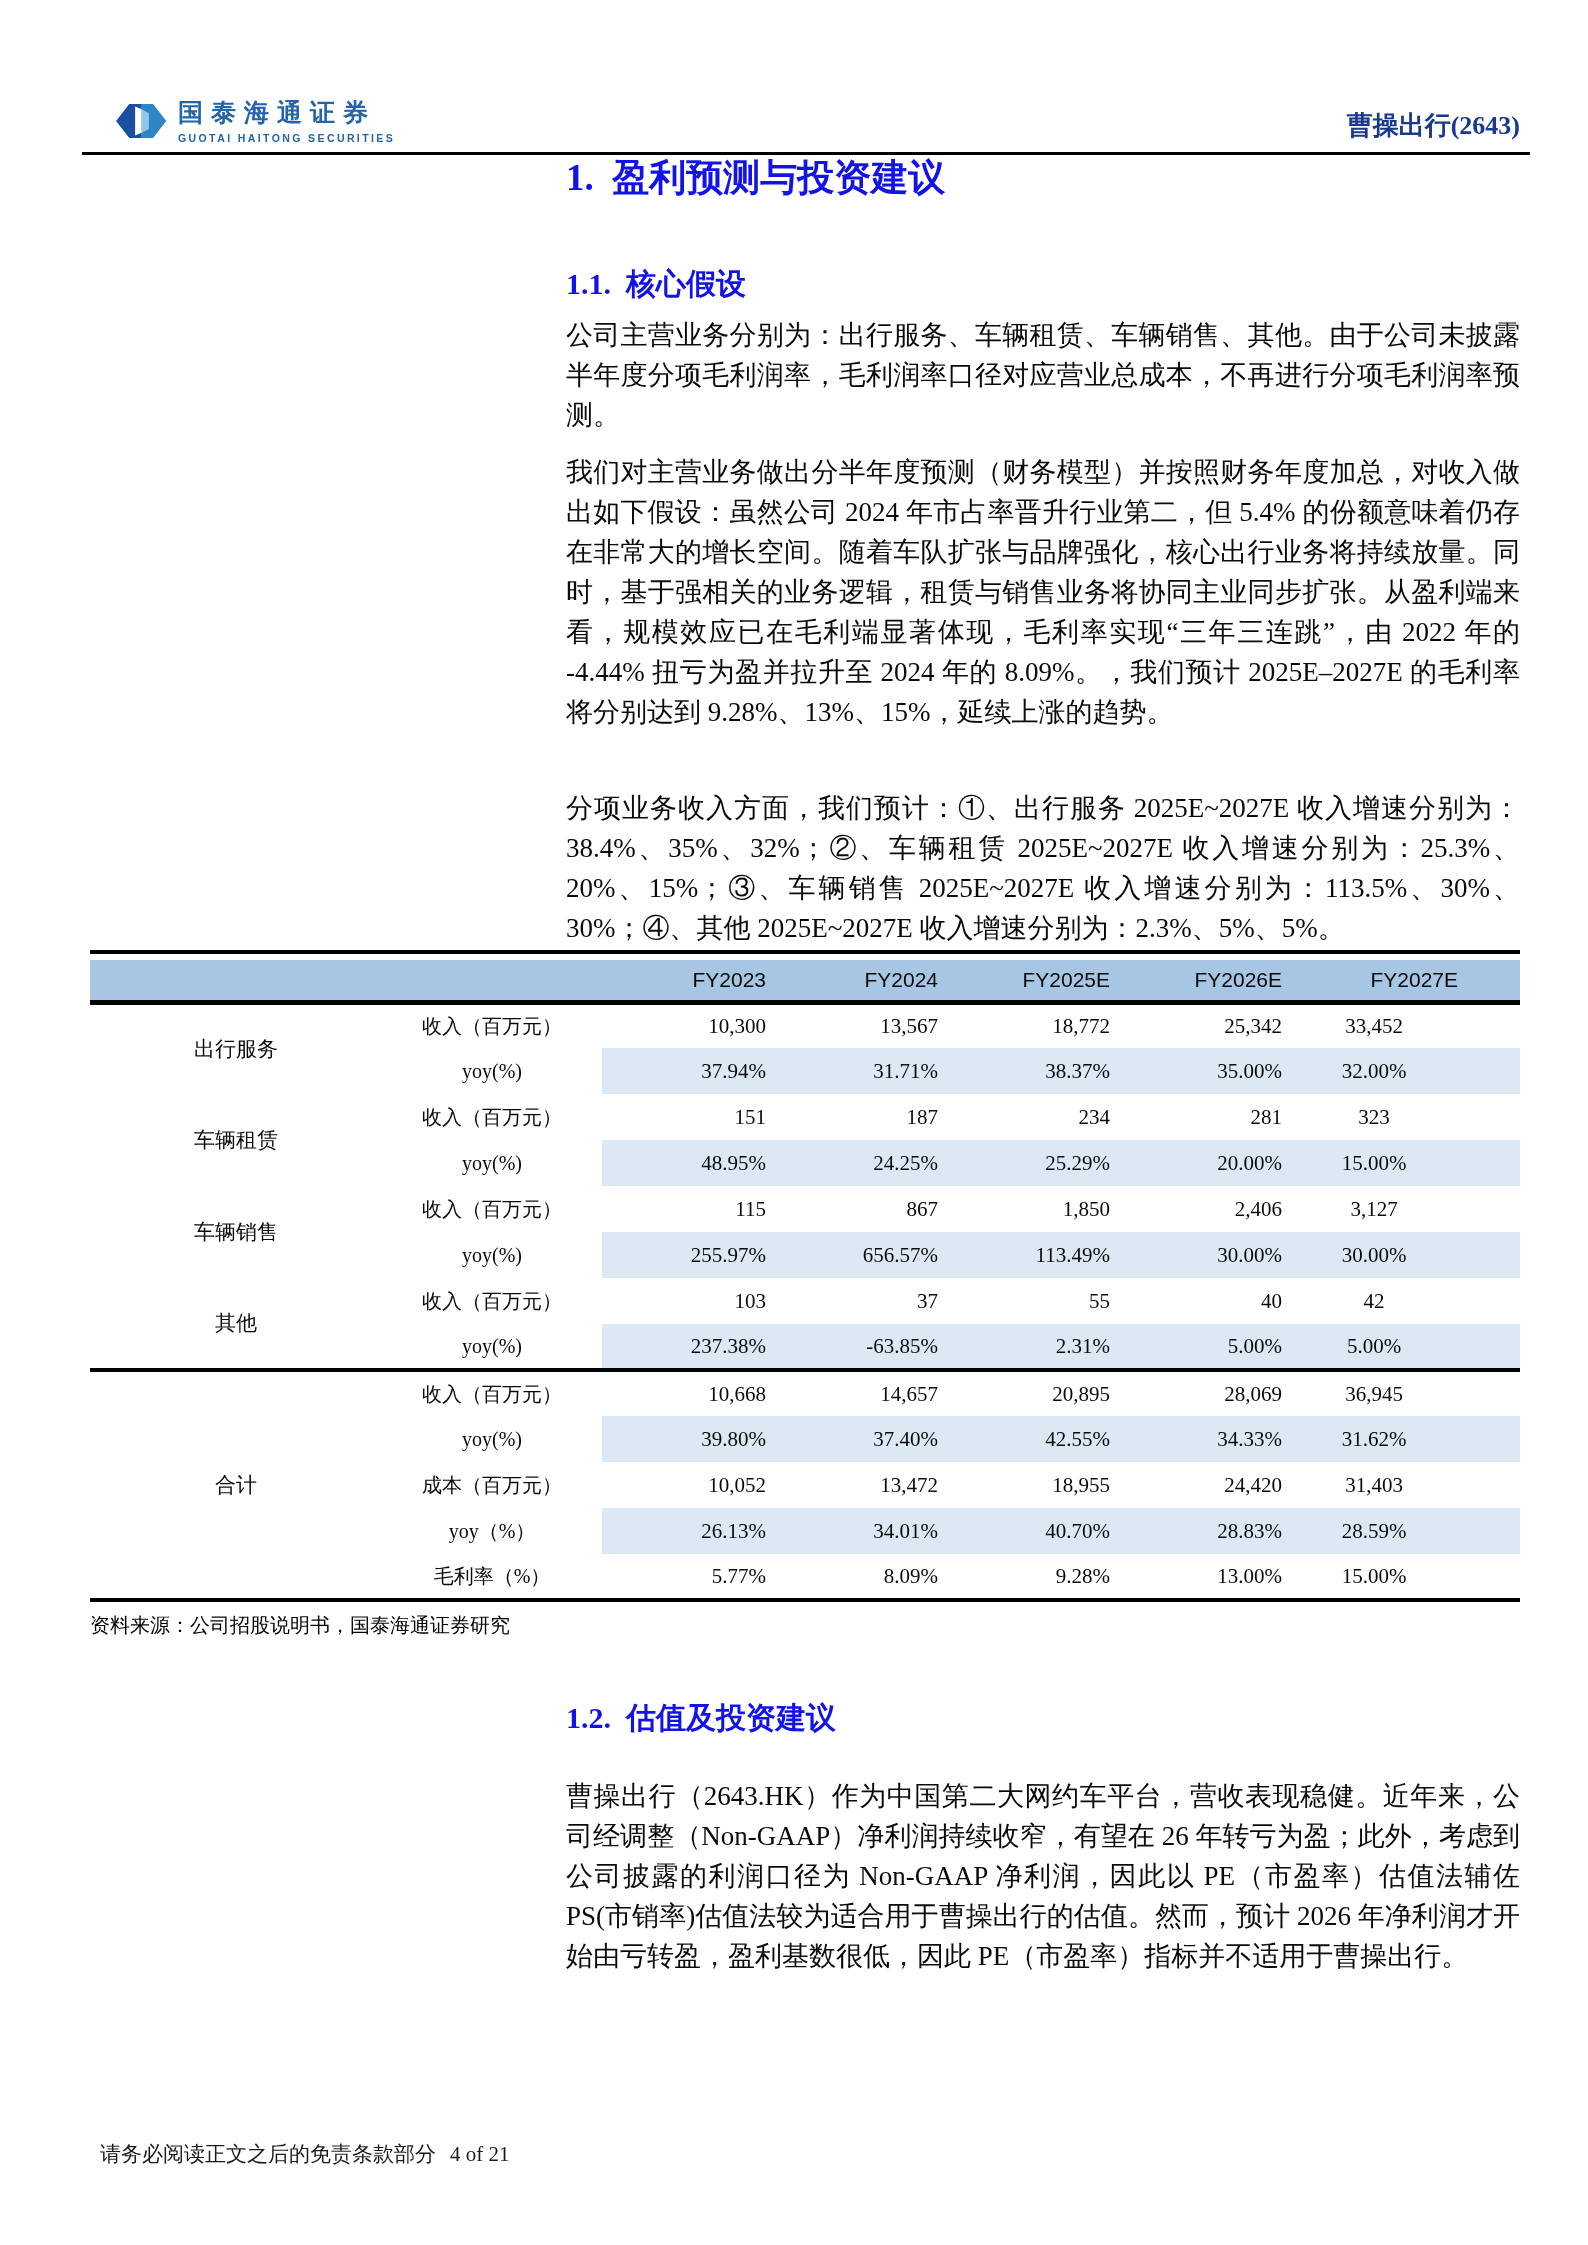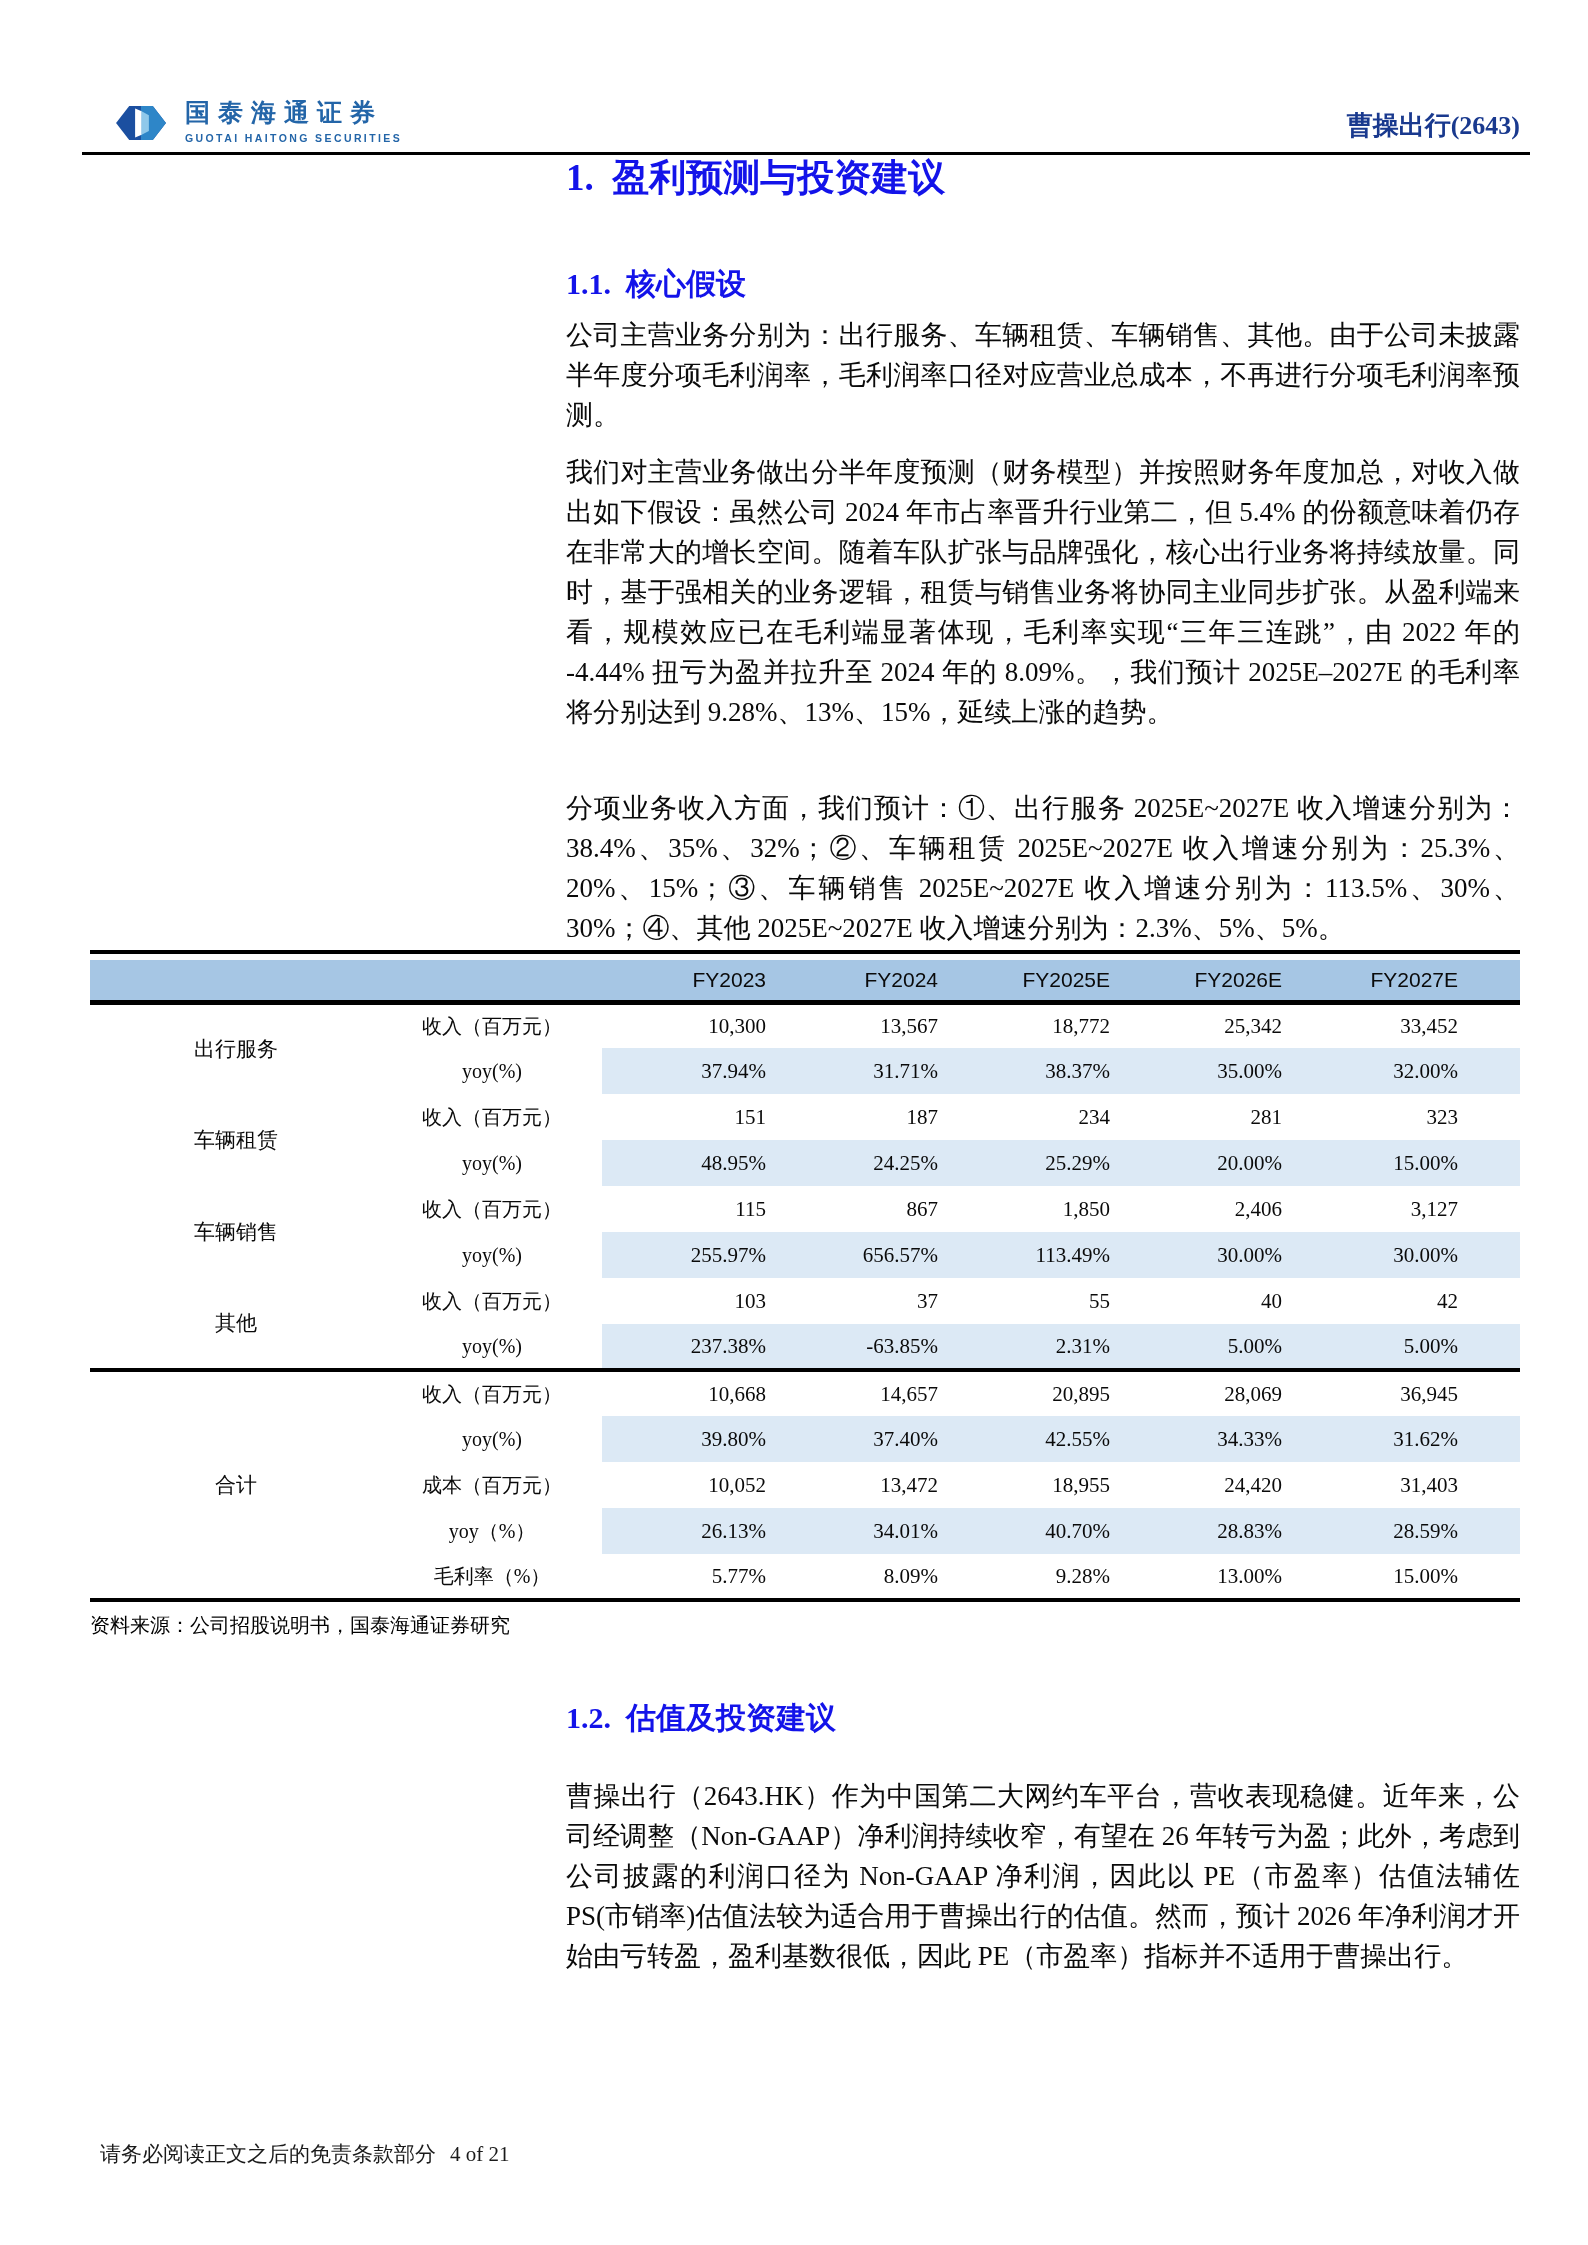--- a/index.html
+++ b/index.html
@@ -3,21 +3,21 @@
 <meta charset="utf-8">
 <title>Report Page</title>
 <style>
   * { margin:0; padding:0; box-sizing:border-box; }
   html,body { background:#ffffff; }
   .page {
     position:relative; width:1588px; height:2245px; background:#fff;
     font-family:"Liberation Serif","DejaVu Serif",serif; color:#0a0a0a; overflow:hidden;
   }
   
-  .brand { position:absolute; left:110px; top:96px; display:flex; align-items:flex-end; gap:13px; }
+  .brand { position:absolute; left:110px; top:96px; display:flex; align-items:center; gap:6px; }
   .brand svg { width:62px; height:42px; margin-top:2px; }
   .brand-cn { font-family:"Liberation Sans","DejaVu Sans",sans-serif; font-weight:bold;
               font-size:25px; letter-spacing:8px; color:var(--brand-blue,#2365A8); white-space:nowrap; }
   .brand-en { font-family:"Liberation Sans","DejaVu Sans",sans-serif; font-weight:bold;
               font-size:10.5px; letter-spacing:2.4px; color:var(--brand-blue,#2365A8); margin-top:3px; white-space:nowrap; }
   .stock   { position:absolute; top:108px; right:68px; font-size:26px; font-weight:bold;
              color:var(--stock-navy,#19398E); }
   .header-rule { position:absolute; left:82px; top:152px; width:1448px; height:3px; background:#000; }
   
   h1,h2 { color:var(--heading-blue,#1313E9); white-space:pre-wrap; font-weight:bold; }
@@ -36,21 +36,21 @@
   .cap-rule { height:4px; background:#000; margin-bottom:6px; }
   table { border-collapse:collapse; table-layout:fixed; width:1430px; border-bottom:4px solid #000; }
   thead th { background:var(--table-header-bg,#A6C6E4); border-bottom:5px solid #000; height:42px;
              font-family:"Liberation Sans","DejaVu Sans",sans-serif; font-weight:normal;
              font-size:21px; text-align:right; padding-right:8px; }
   thead th.fy-last { padding-right:62px; }
   tbody td { height:46px; font-size:21px; vertical-align:middle; }
   td.biz-cell    { text-align:center; font-size:21px; }
   td.metric-cell { text-align:center; font-size:20px; }
   td.val-cell    { text-align:right; padding-right:8px; font-variant-numeric:tabular-nums; }
-  td.val-cell:last-child { padding-right:62px; }
+  td.val-cell:last-child { padding-right:62px;text-align:center; }
   td.shaded { background:var(--row-shade,#DCE9F5); }
   tr.sep-top td { border-top:4px solid #000; }
   .source { margin-top:10px; font-size:20px; color:#000; }
   
   .footer { position:absolute; left:100px; top:2140px; font-size:21px; color:#1a1a1a; }
   .pageno { margin-left:14px;margin-top:40px; }
 </style>
 </head>
 <body>
 

